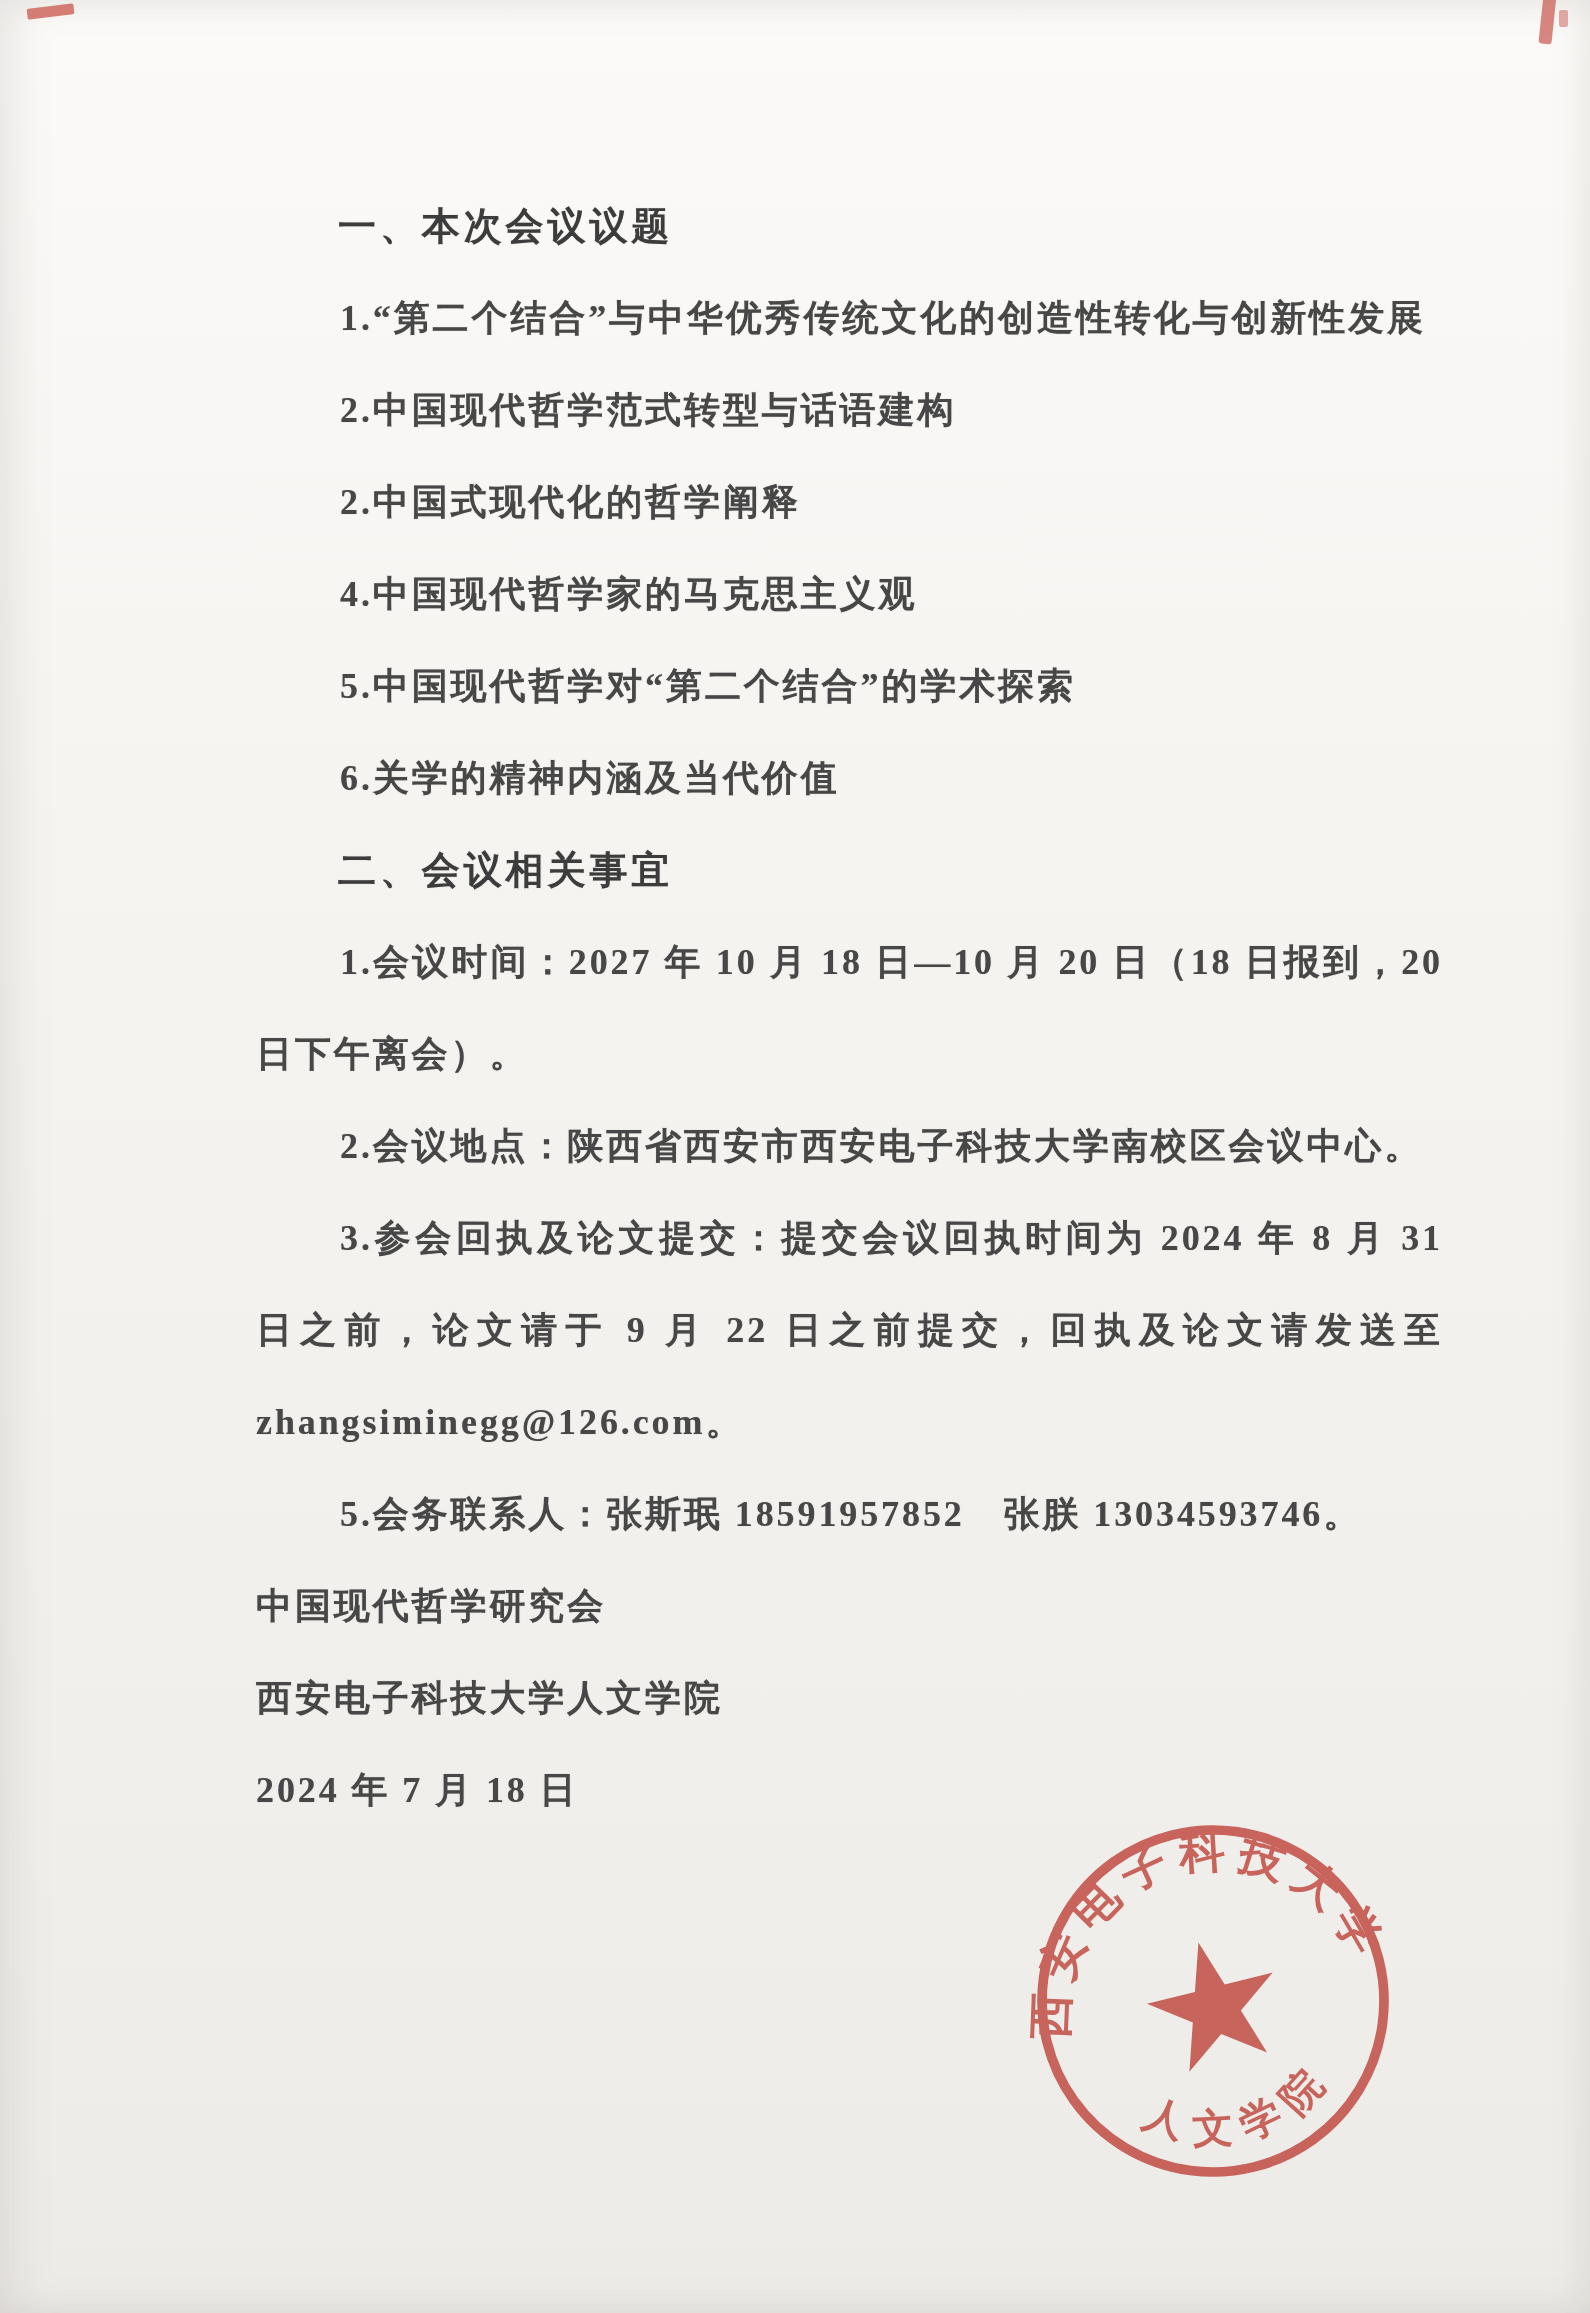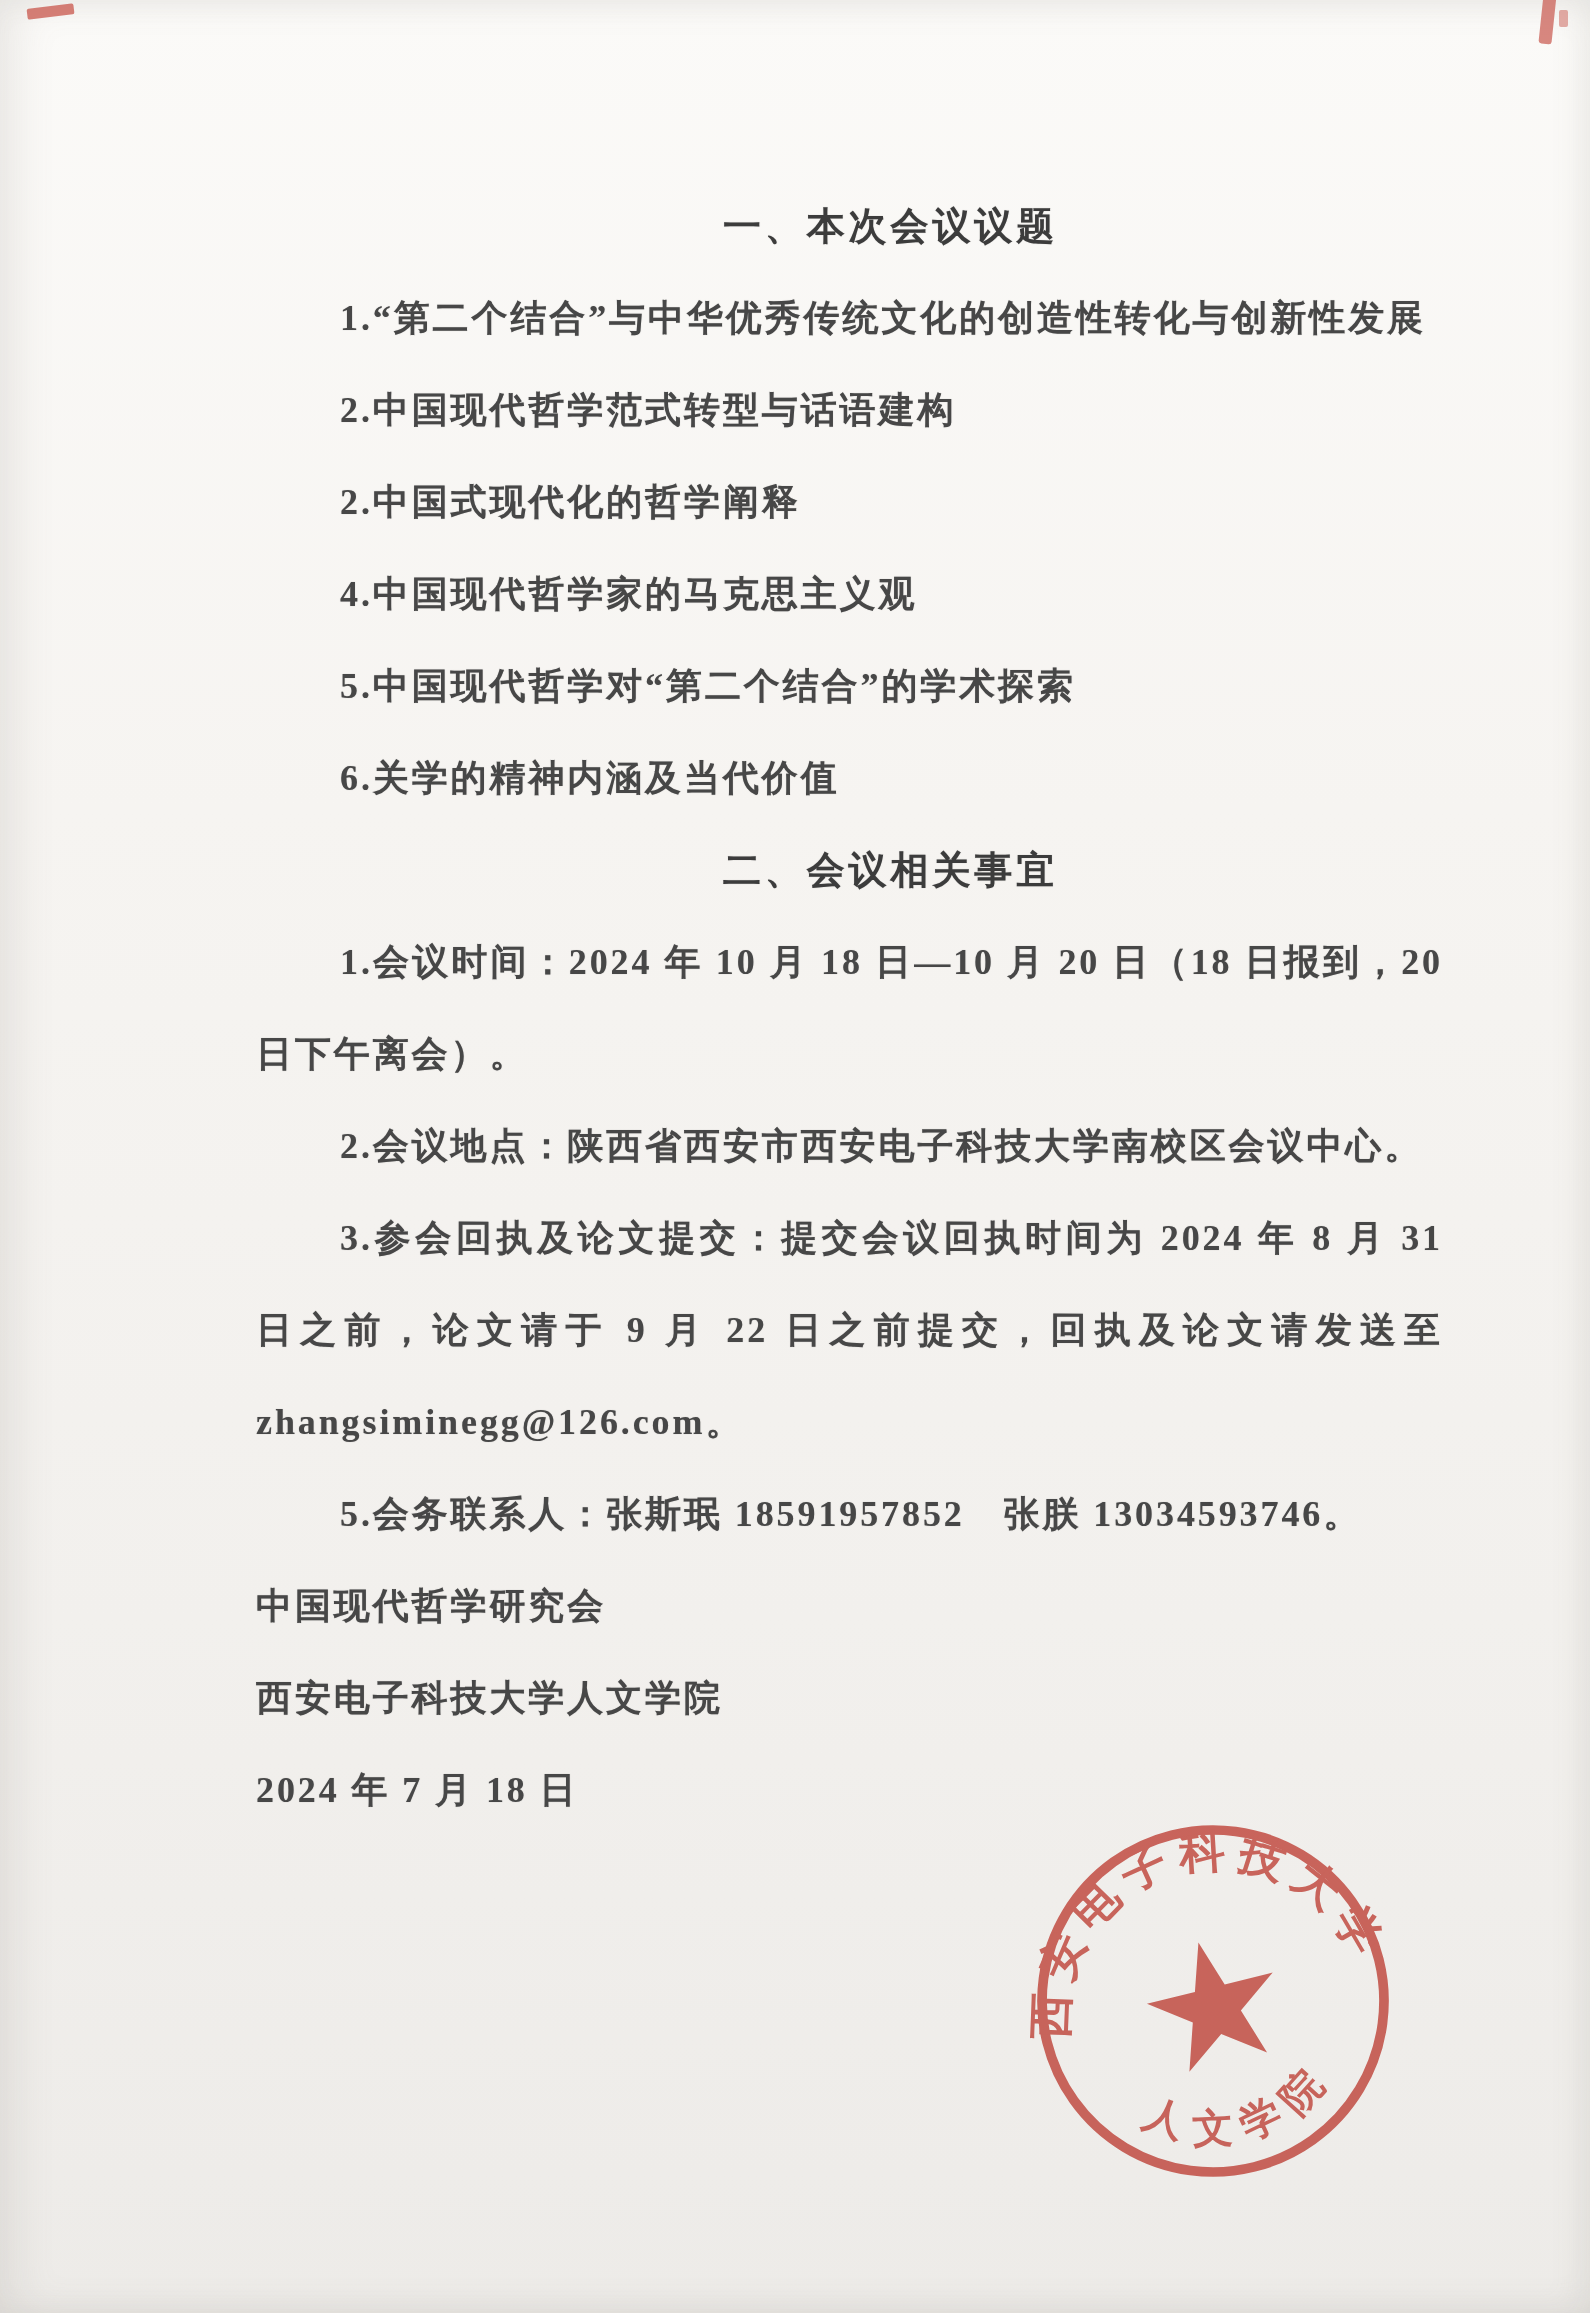--- a/index.html
+++ b/index.html
@@ -24,21 +24,21 @@
     text-shadow:0 0 1px rgba(70,70,70,.35);
   }
   p{margin:0;font-weight:bold;}
   .para{text-indent:84px;}
   .heading{
     font-weight:700;
     color:#3c3c3c;
     font-size:38px;
     letter-spacing:3.9px;
     text-indent:82px;
-    text-align:center;
+    text-align:left;
   }
   .closing{
     text-align:left;
     padding-right:60px;
     letter-spacing:2.9px;
   }
   .closing p{text-indent:0;}
   
   .mark-tl{
     position:absolute;left:27px;top:5.8px;width:47px;height:10.7px;
@@ -78,21 +78,21 @@
 
     <p class="para">1.“第二个结合”与中华优秀传统文化的创造性转化与创新性发展</p>
     <p class="para">2.中国现代哲学范式转型与话语建构</p>
     <p class="para">2.中国式现代化的哲学阐释</p>
     <p class="para">4.中国现代哲学家的马克思主义观</p>
     <p class="para">5.中国现代哲学对“第二个结合”的学术探索</p>
     <p class="para">6.关学的精神内涵及当代价值</p>
 
     <p class="heading">二、会议相关事宜</p>
 
-    <p class="para">1.会议时间：2024 年 10 月 18 日—10 月 20 日（18 日报到，20 日下午离会）。</p>
+    <p class="para">1.会议时间：2027 年 10 月 18 日—10 月 20 日（18 日报到，20 日下午离会）。</p>
     <p class="para">2.会议地点：陕西省西安市西安电子科技大学南校区会议中心。</p>
     <p class="para">3.参会回执及论文提交：提交会议回执时间为 2024 年 8 月 31 日之前，论文请于 9 月 22 日之前提交，回执及论文请发送至 zhangsiminegg@126.com。</p>
     <p class="para">5.会务联系人：张斯珉 18591957852　张朕 13034593746。</p>
 
     <div class="closing">
       <p>中国现代哲学研究会</p>
       <p>西安电子科技大学人文学院</p>
       <p>2024 年 7 月 18 日</p>
     </div>
   </div>

